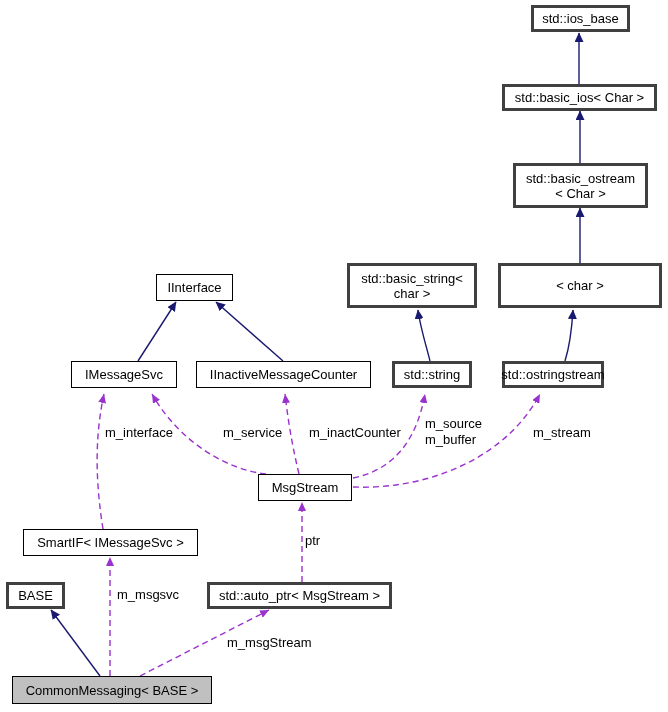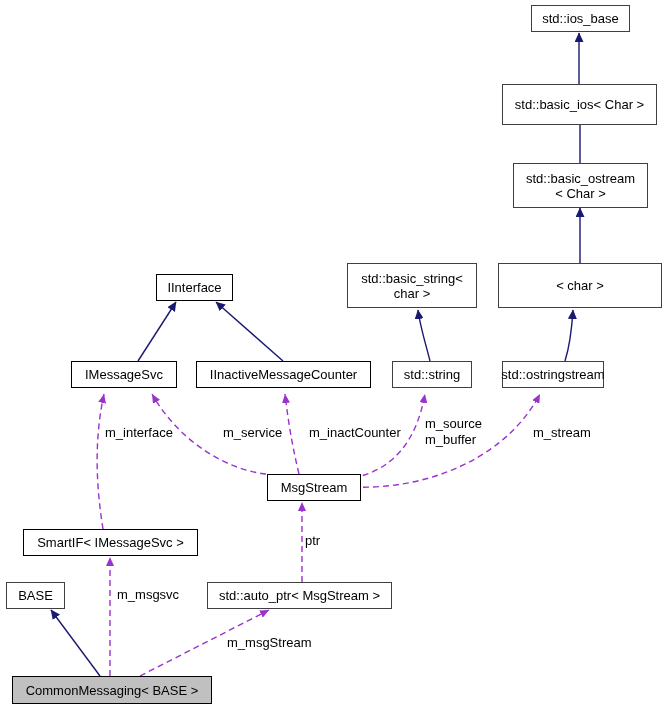--- a/index.html
+++ b/index.html
@@ -19,21 +19,21 @@
     display:flex;
     flex-direction:column;
     align-items:center;
     justify-content:center;
     text-align:center;
     background:#ffffff;
     white-space:nowrap;
     line-height:15px;
     letter-spacing:0px;
   }
-  .node.light{border:1px solid #404040;}
+  .node.light{border:3px solid #404040;}
   .node.dark{border:1.6px solid #000000;}
   .node.current{border:1.6px solid #000000;background:#c0c0c0;}
   .node .ln{display:block;}
   .elabel{
     position:absolute;
     white-space:nowrap;
     line-height:14px;
     color:#000000;
   }
 </style>
@@ -72,21 +72,21 @@
       <path d="M302,582 L302,502"></path>
       <path d="M110,676 L110,557"></path>
       <path d="M140,676 L269,610"></path>
     </g>
   </svg>
 
   <div class="node light" style="left:531px;top:5px;width:99px;height:27px;">
     <span class="ln">std::ios_base</span>
   </div>
 
-  <div class="node light" style="left:502px;top:84px;width:155px;height:41px;text-align:center;">
+  <div class="node light" style="left:502px;top:84px;width:155px;height:27px;text-align:center;">
     <span class="ln">std::basic_ios&lt; Char &gt;</span>
   </div>
 
   <div class="node light" style="left:513px;top:163px;width:135px;height:45px;">
     <span class="ln">std::basic_ostream</span>
     <span class="ln">&lt; Char &gt;</span>
   </div>
 
   <div class="node light" style="left:498px;top:263px;width:164px;height:45px;">
     <span class="ln">&lt; char &gt;</span>
@@ -110,21 +110,21 @@
   </div>
 
   <div class="node dark" style="left:71px;top:361px;width:106px;height:27px;">
     <span class="ln">IMessageSvc</span>
   </div>
 
   <div class="node dark" style="left:196px;top:361px;width:175px;height:27px;">
     <span class="ln">IInactiveMessageCounter</span>
   </div>
 
-  <div class="node dark" style="left:267px;top:474px;width:94px;height:27px;">
+  <div class="node dark" style="left:258px;top:474px;width:94px;height:27px;">
     <span class="ln">MsgStream</span>
   </div>
 
   <div class="node dark" style="left:23px;top:529px;width:175px;height:27px;">
     <span class="ln">SmartIF&lt; IMessageSvc &gt;</span>
   </div>
 
   <div class="node light" style="left:6px;top:582px;width:59px;height:27px;">
     <span class="ln">BASE</span>
   </div>

